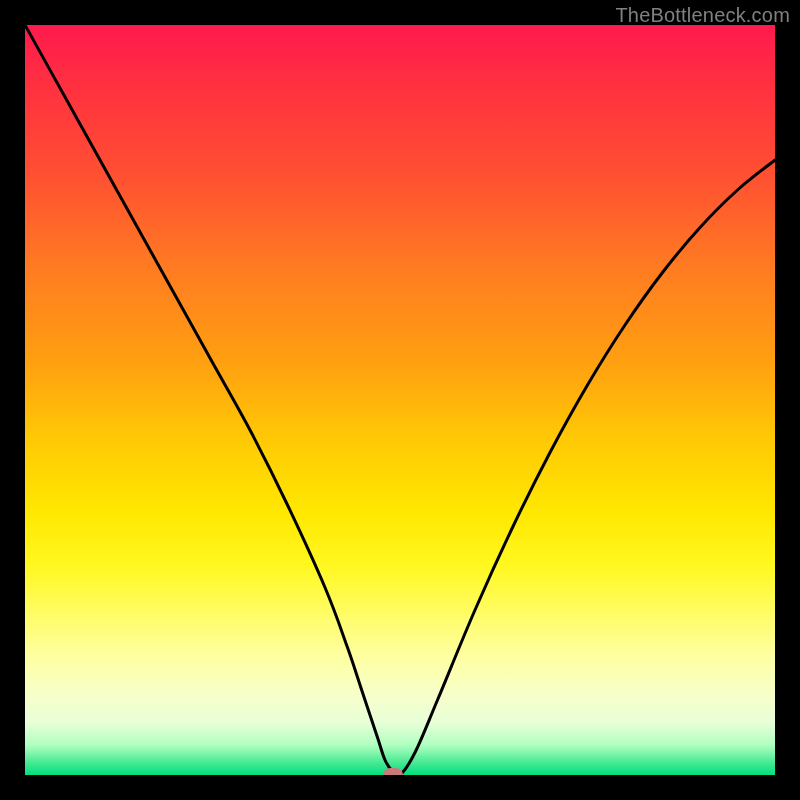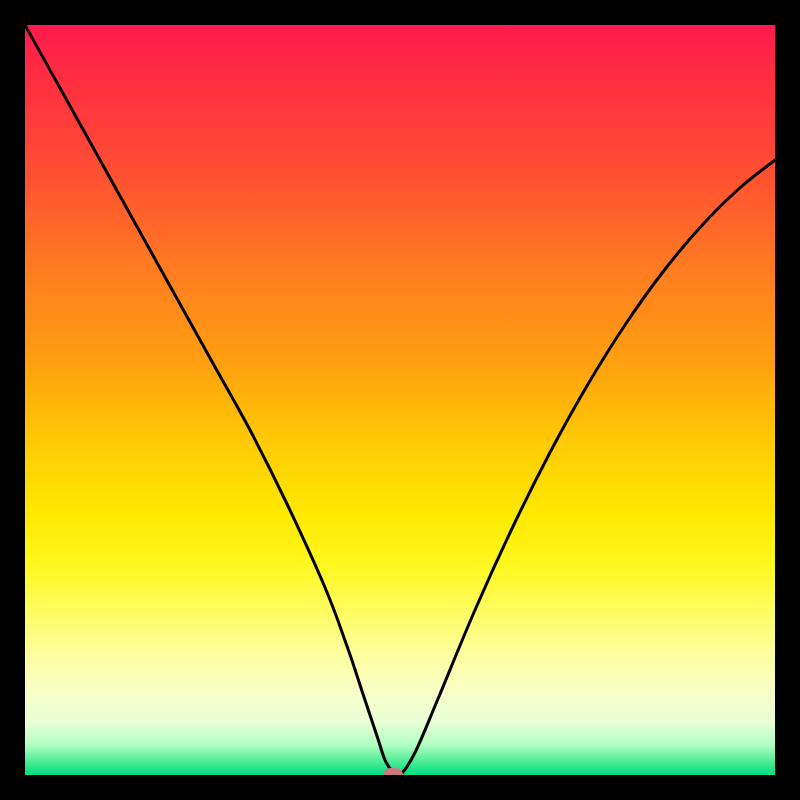--- a/index.html
+++ b/index.html
@@ -66,20 +66,21 @@
     height: 14px;
     background: #c97a7a;
     border-radius: 8px;
     transform: translate(-50%, -50%);
   }
 </style>
 </head>
 <body>
 
 <div class="container">
+  <div class="watermark">TheBottleneck.com</div>
 
   <div class="plot-area">
     <div class="gradient-bg"></div>
 
     <svg class="curve" viewBox="0 0 750 750" preserveAspectRatio="none">
       <path id="curve-path" fill="none" stroke="#000" stroke-width="3" stroke-linecap="round" stroke-linejoin="round" d="M 0 0 C 6.75 12.15, 24 43.2, 37.5 67.5 C 51 91.8, 61.5 110.7, 75 135 C 88.5 159.3, 99 178.2, 112.5 202.5 C 126 226.8, 136.5 245.70000000000002, 150 270 C 163.5 294.3, 174 313.19999999999993, 187.5 337.49999999999994 C 201 361.79999999999995, 211.5 379.34999999999997, 225 405 C 238.5 430.65000000000003, 249 451.65, 262.5 480 C 276 508.35, 289.2 536.85, 300 562.5 C 310.8 588.15, 315.75 603.6, 322.5 622.5 C 329.25 641.4, 332.1 651.3, 337.5 667.5 C 342.9 683.7, 348.45 700.35, 352.5 712.5 C 356.55 724.65, 357.3 728.925, 360 735 C 362.7 741.075, 364.8 743.55, 367.5 746.25 C 370.2 748.95, 370.95 753.375, 375 750 C 379.05 746.625, 383.25 741, 390 727.5 C 396.75 714, 401.70000000000005 700.65, 412.50000000000006 675 C 423.30000000000007 649.35, 436.5 616.05, 450 585 C 463.5 553.95, 474 530.85, 487.5 502.5 C 501 474.15, 511.5 453.15, 525 427.5 C 538.5 401.85, 549 382.95, 562.5 360 C 576 337.05, 586.5 320.25, 600 300 C 613.5 279.75, 624 265.04999999999995, 637.5 247.49999999999994 C 651 229.94999999999993, 661.5 217.35, 675 202.5 C 688.5 187.65, 699 177.15, 712.5 165 C 726 152.85, 743.25 140.4, 750 135"></path>
     </svg>
 
     <div id="marker" class="marker" style="left: 367.5px; top: 750px;"></div>
   </div>

